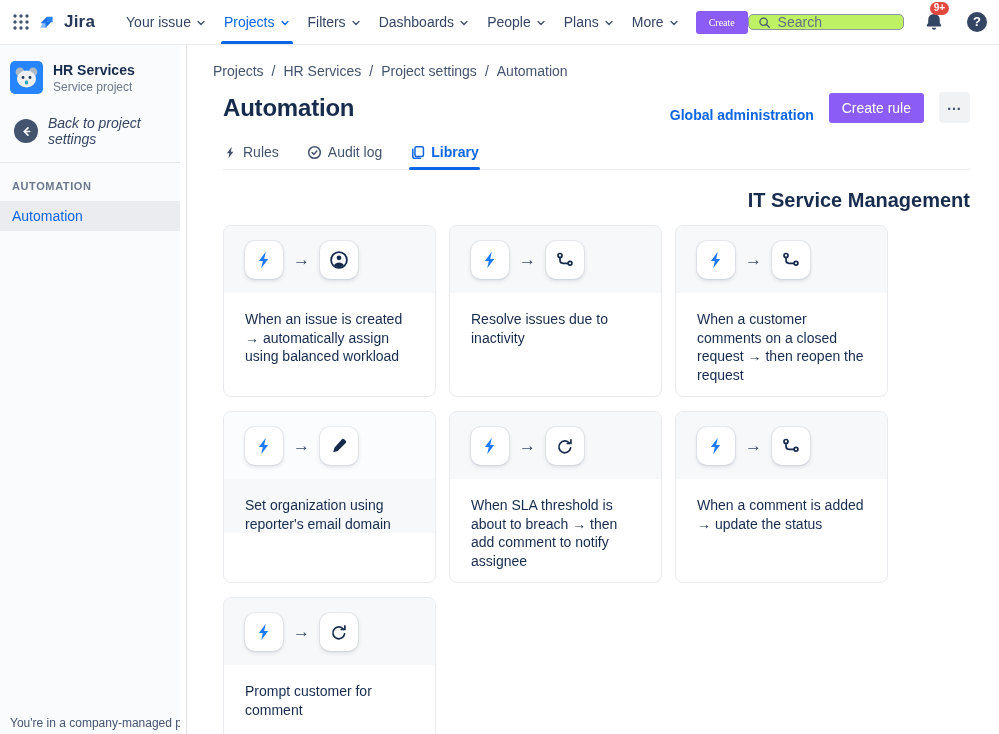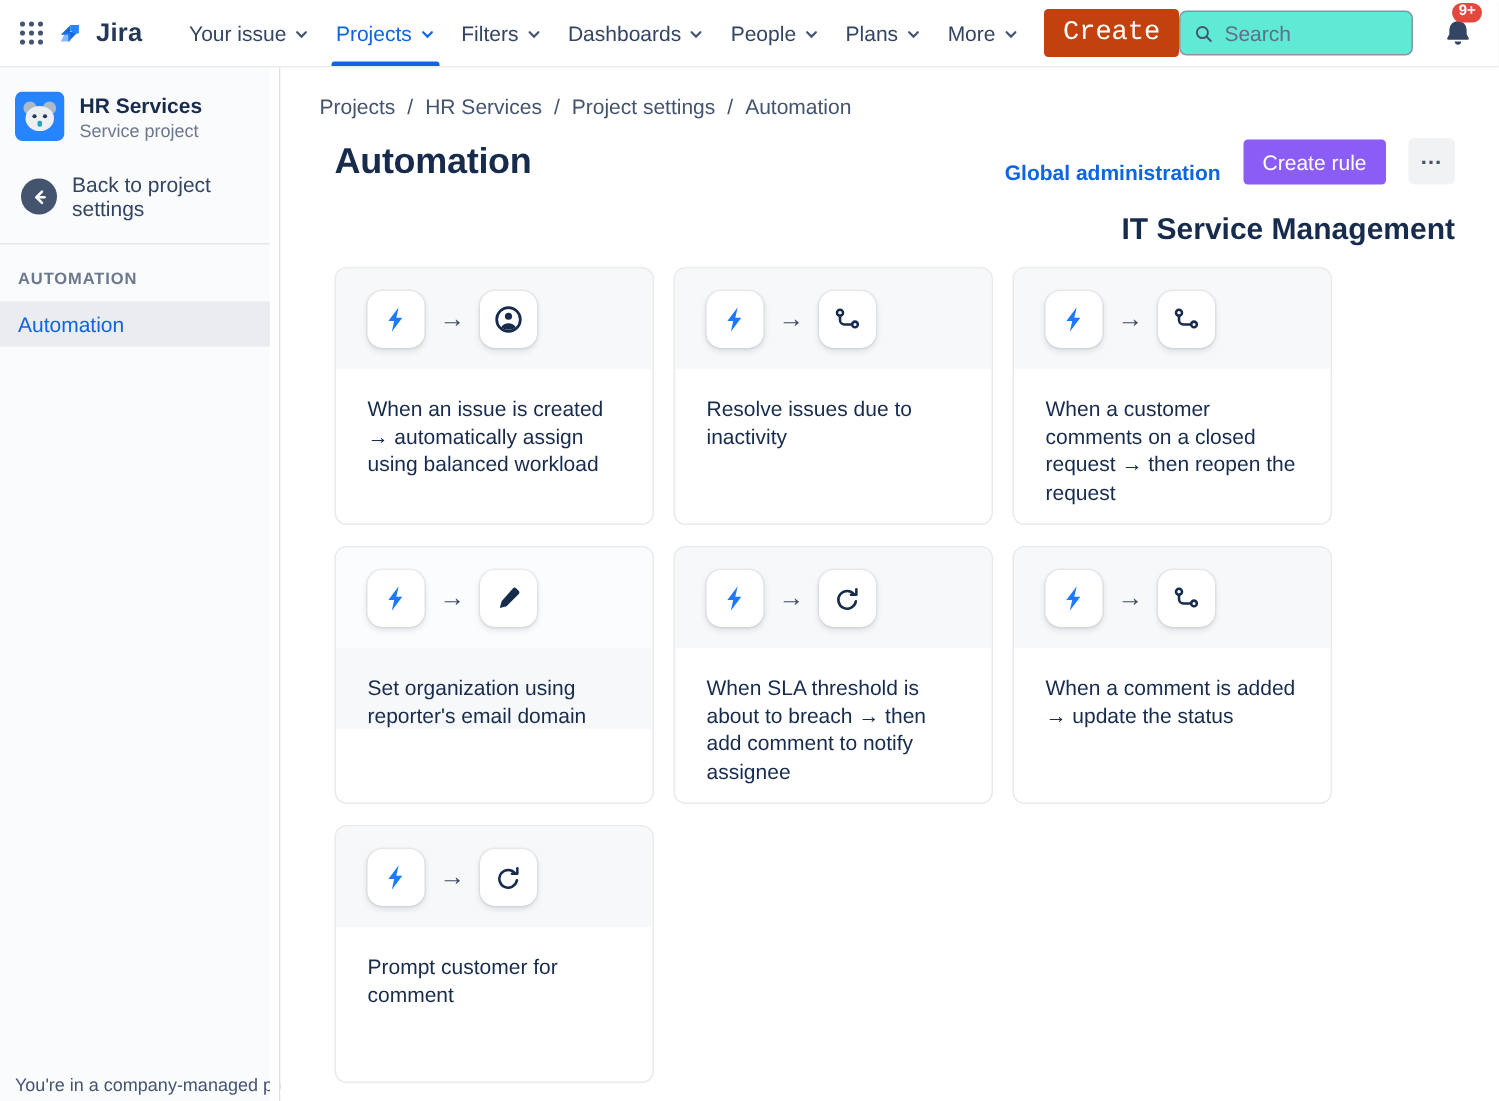--- a/index.html
+++ b/index.html
@@ -12,46 +12,46 @@
   .appgrid { width:26px; height:26px; display:flex; align-items:center; justify-content:center;
     border-radius:4px; cursor:pointer; margin-right:6px;}
   .logo { display:flex; align-items:center; gap:4px; margin-right:22px; cursor:pointer;}
   .logo-text { font-size:17px; font-weight:700; color:#253858; letter-spacing:.2px;}
   .nav-item { position:relative; height:44px; display:flex; align-items:center; gap:5px;
     padding:0 9px; font-size:14px; font-weight:500; color:#344563; cursor:pointer; white-space:nowrap;}
   .nav-item .chev { margin-top:2px; }
   .nav-item.active { color:#0C66E4; }
   .nav-item.active::after { content:""; position:absolute; left:6px; right:6px; bottom:0;
     height:3px; background:#0C66E4; border-radius:2px 2px 0 0;}
-  .create-btn { margin-left:8px; background:#c2410c; color:#fff; border:none; border-radius:3px;
-    font-size:18px; font-weight:500; padding:6px 13px; cursor:pointer; font-family:Liberation Mono, monospace;}
+  .create-btn { margin-left:8px; background:#8b5cf6; color:#fff; border:none; border-radius:3px;
+    font-size:10px; font-weight:500; padding:6px 13px; cursor:pointer; font-family:Liberation Serif, serif;}
   .nav-right { margin-left:auto; display:flex; align-items:center; gap:17px;}
-  .searchbox { display:flex; align-items:center; gap:7px; width:156px; height:30px;
-    border:1px solid #8993A4; border-radius:5px; padding:0 9px; background:#5eead4;}
+  .searchbox { display:flex; align-items:center; gap:7px; width:156px; height:16px;
+    border:1px solid #8993A4; border-radius:5px; padding:0 9px; background:#bef264;}
   .searchbox input { border:none; outline:none; width:100%; font-size:14px; color:#172B4D;
     font-family:inherit; background:transparent;}
   .searchbox input::placeholder { color:#626F86; }
   .iconbtn { position:relative; width:26px; height:26px; display:flex; align-items:center;
     justify-content:center; cursor:pointer;}
   .badge { position:absolute; top:-7px; left:9px; background:#E2483D; color:#fff; font-size:10px;
     font-weight:700; border-radius:9px; padding:1px 4px 2px; line-height:1; }
 
   
   .sidebar { position:absolute; top:44px; left:0; width:180px; bottom:0; background:#FAFBFC;
     padding-top:17px; }
   .side-gutter { position:absolute; top:44px; left:180px; width:7px; bottom:0; background:#fff;
     border-right:1px solid #DCDFE4; cursor:col-resize;}
   .proj-row { display:flex; align-items:center; gap:10px; padding:0 10px; }
   .proj-avatar { width:33px; height:33px; border-radius:4px; flex:none; }
   .proj-name { font-size:14px; font-weight:700; color:#172B4D; }
   .proj-type { font-size:12px; color:#6B778C; margin-top:2px;}
   .back-row { display:flex; align-items:center; gap:10px; padding:0 10px; margin-top:21px; cursor:pointer;}
   .back-circle { width:24px; height:24px; border-radius:50%; background:#44546F; display:flex;
     align-items:center; justify-content:center; flex:none; margin-left:4px;}
-  .back-label { font-size:14px; color:#344563; }
+  .back-label { font-size:14px; color:#344563;font-style:italic; }
   .side-divider { height:1px; background:#E4E6EA; margin-top:15px; }
   .side-section { font-size:11px; font-weight:700; letter-spacing:.6px; color:#6B778C;
     padding:0 12px; margin-top:17px; }
   .side-item { font-size:14px; color:#344563; padding:7px 12px; margin-top:8px; cursor:pointer;}
   .side-item.selected { background:#EBECF0; color:#0C66E4; margin-top:9px;}
   .side-footer { position:absolute; left:10px; bottom:4px; font-size:12px; color:#44546F; white-space:nowrap;}
 
   
   .main { position:absolute; top:44px; left:187px; right:0; bottom:0; background:#fff;
     padding:19px 29px 0 26px; overflow:hidden;}
@@ -240,20 +240,42 @@
     <h1 class="page-title">Automation</h1>
     <div class="header-actions">
       <span class="link-btn">Global administration</span>
       <button class="primary-btn">Create rule</button>
       <button class="more-btn">
           <span>…</span>
         </button>
     </div>
   </div>
 
+  <div class="tabs offset">
+    <div class="tab">
+      <svg width="13" height="13" viewBox="0 0 16 16">
+          <path fill="#44546F" d="M9.5 1 3.5 9h3l-1 6 6-8h-3z"></path>
+        </svg>
+      <span>Rules</span>
+    </div>
+    <div class="tab">
+      <svg width="15" height="15" viewBox="0 0 16 16">
+          <circle cx="8" cy="8" r="6.2" fill="none" stroke="#44546F" stroke-width="1.6"></circle>
+          <path d="M5.4 8.1 7.3 10l3.2-3.6" fill="none" stroke="#44546F" stroke-width="1.6" stroke-linecap="round" stroke-linejoin="round"></path>
+        </svg>
+      <span>Audit log</span>
+    </div>
+    <div class="tab selected">
+      <svg width="15" height="15" viewBox="0 0 16 16">
+          <rect x="5.3" y="1.8" width="9" height="10.5" rx="1.6" fill="none" stroke="#0C66E4" stroke-width="1.6"></rect>
+          <path d="M3 4.6v7.6a2 2 0 0 0 2 2h6" fill="none" stroke="#0C66E4" stroke-width="1.6" stroke-linecap="round"></path>
+        </svg>
+      <span>Library</span>
+    </div>
+  </div>
 
   <h2 class="section-title offset">IT Service Management</h2>
 
   <div class="cards offset">
 
     <div class="card">
       <div class="card-strip">
         <span class="chip">
           <svg width="20" height="20" viewBox="0 0 20 20">
               <path fill="#1D7AFC" d="M11.8 1.8 4.9 11h3.9l-1.6 7.2 7-9.3h-4z"></path>

